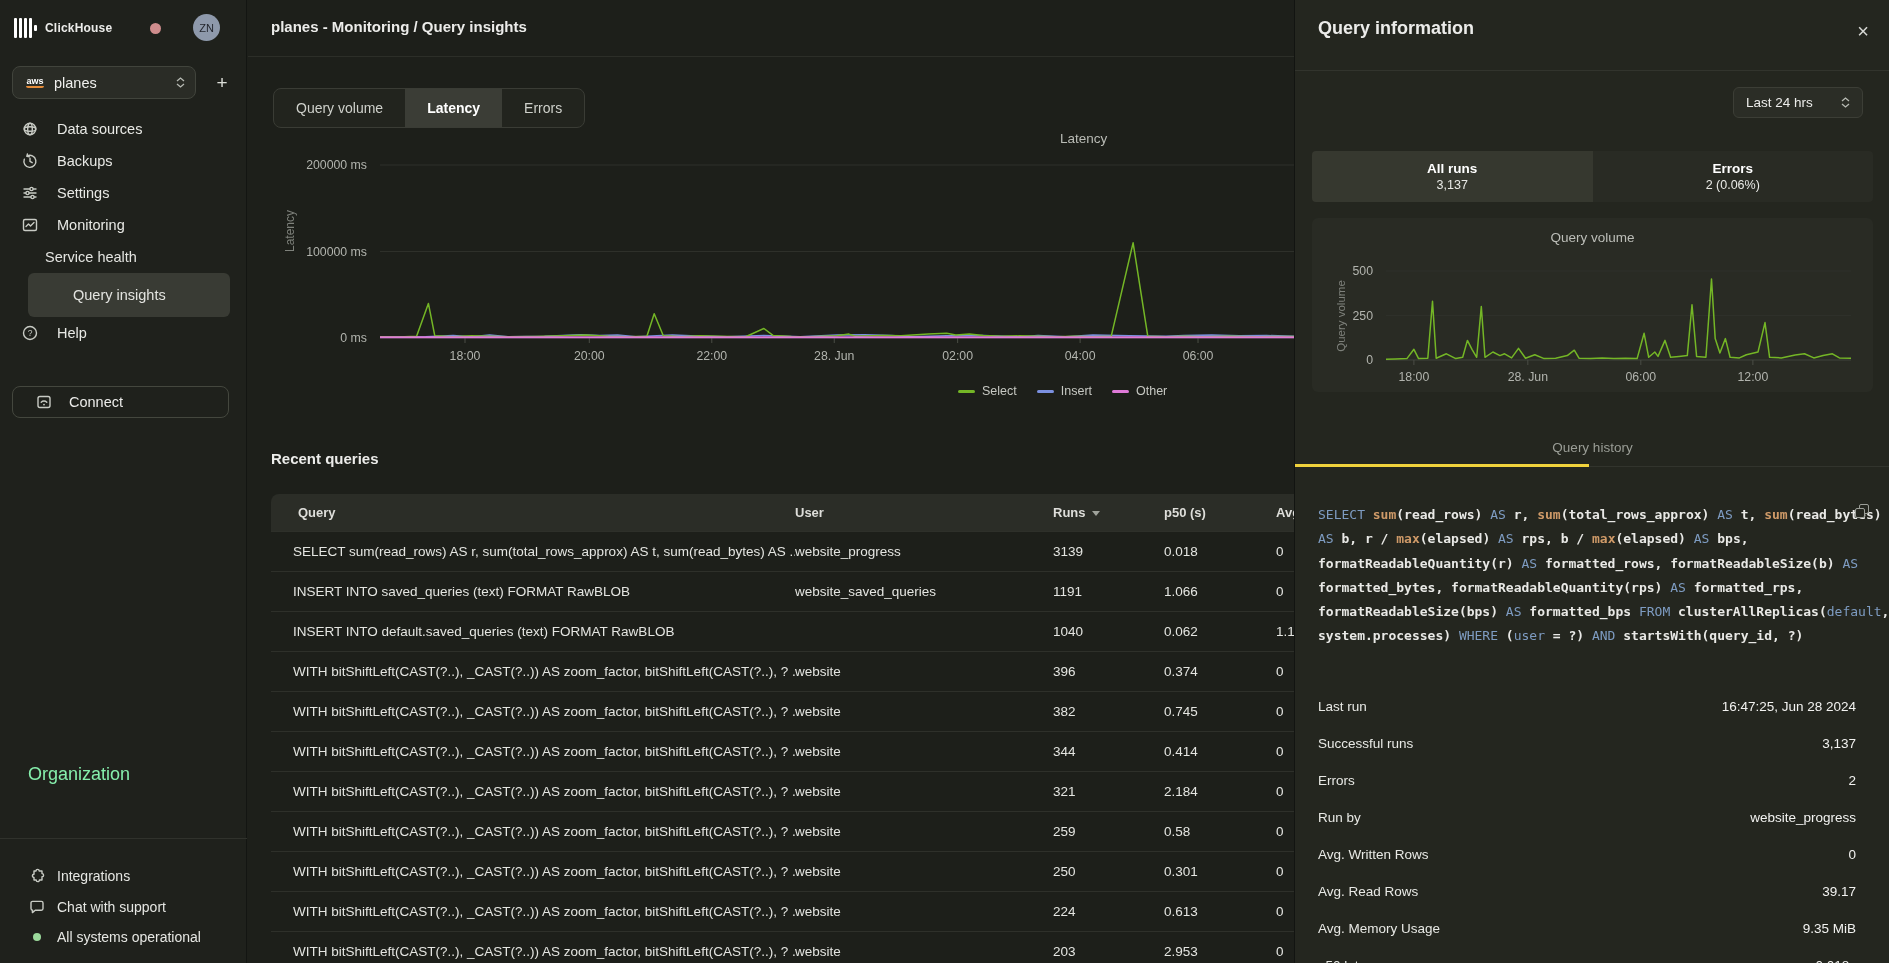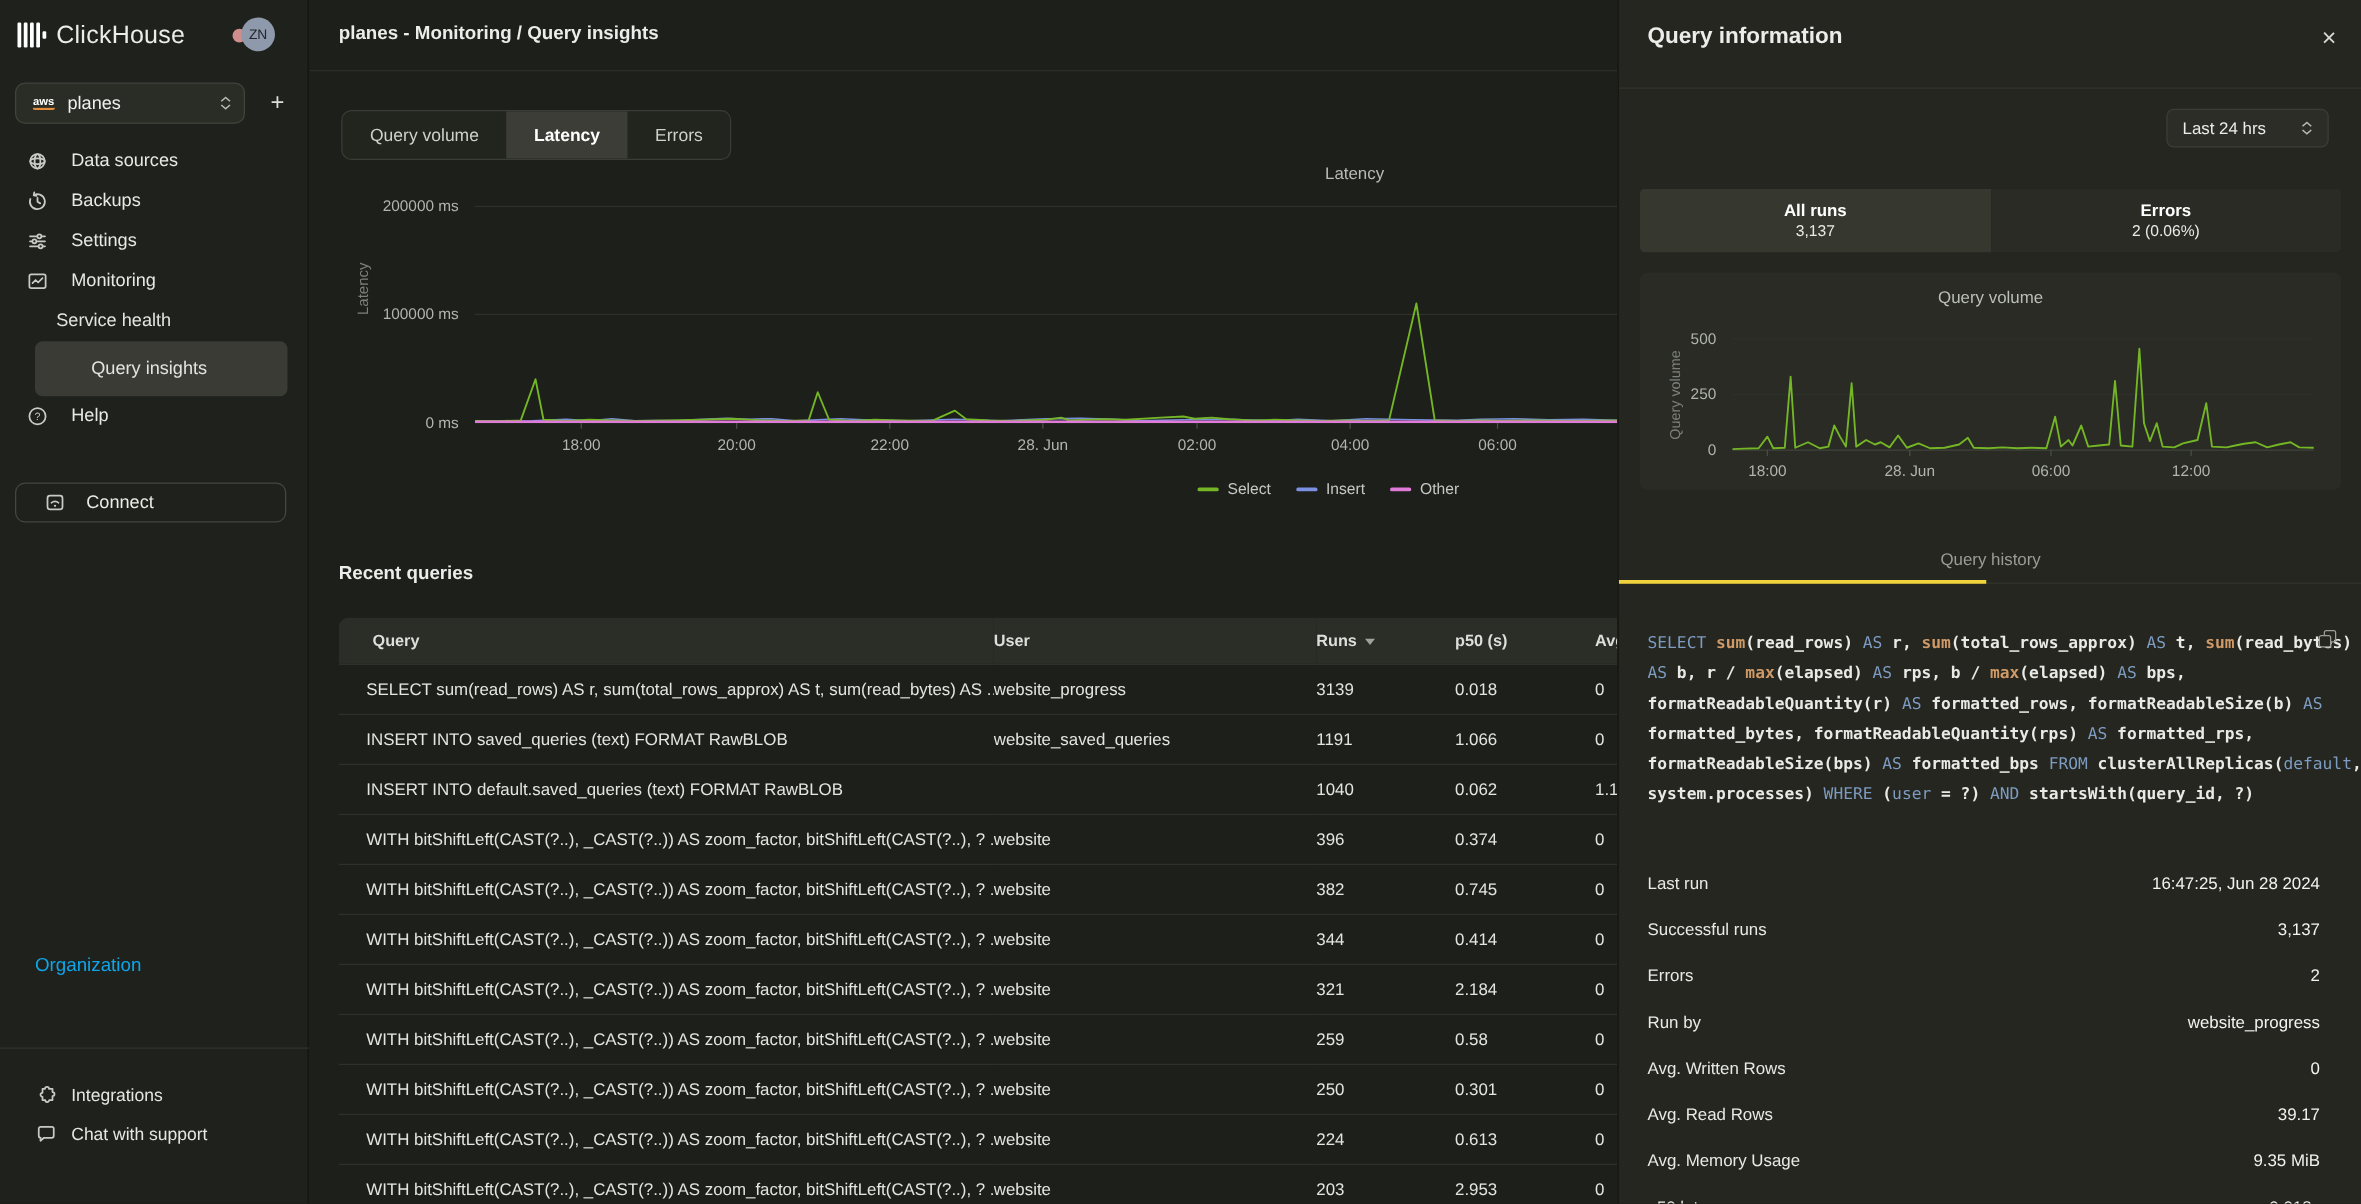--- a/index.html
+++ b/index.html
@@ -4,36 +4,36 @@
 <style>
 *{margin:0;padding:0;box-sizing:border-box}
 html,body{width:1889px;height:963px;overflow:hidden}
 body{background:#1d1f1a;color:#ececea;font-family:"Liberation Sans",sans-serif;position:relative;font-size:14px}
 
 .sidebar{position:absolute;left:0;top:0;width:247px;height:963px;background:#1f211c;border-right:1px solid #131512}
 .brand-row{position:absolute;left:14px;top:14px;width:220px;height:28px;display:flex;align-items:center}
 .logo{display:flex;align-items:center;gap:2px;height:20px}
 .logo i{display:block;width:3px;height:20px;background:#fff;border-radius:1px}
 .logo i.short{height:6px;align-self:center}
-.brand-name{font-size:20px;font-weight:400;margin-left:8px;letter-spacing:.2px}
+.brand-name{font-size:12px;font-weight:700;margin-left:8px;letter-spacing:.2px}
 .brand-dot{width:11px;height:11px;border-radius:50%;background:#cf8d8d;margin-left:38px}
 .avatar{position:absolute;right:14px;top:0;width:27px;height:27px;border-radius:50%;background:#8e99ab;color:#23262e;font-size:11px;font-weight:400;display:flex;align-items:center;justify-content:center}
 .svc-select{position:absolute;left:12px;top:66px;width:184px;height:33px;background:#2a2c26;border:1px solid #41443c;border-radius:8px;display:flex;align-items:center;padding:0 10px;cursor:pointer}
 .aws-mark{width:24px;font-size:9px;font-weight:700;color:#fff;line-height:8px;text-align:center}
 .aws-mark b{display:block;border-bottom:2px solid #e58c3a;border-radius:0 0 6px 6px;width:18px;margin:1px auto 0}
 .svc-name{margin-left:7px;font-size:14.5px;color:#f0f0ee;flex:1}
 .add-btn{position:absolute;left:210px;top:66px;width:24px;height:33px;display:flex;align-items:center;justify-content:center;font-size:19px;color:#dcded8;cursor:pointer}
 .nav{position:absolute;left:0;top:113px;width:247px}
 .nav-item{height:32px;display:flex;align-items:center;padding-left:21px;cursor:pointer;color:#e8e9e5;font-size:14.5px}
 .nav-item .ic{width:18px;height:18px;margin-right:18px;flex:none;display:flex}
 .nav-sub{height:32px;display:flex;align-items:center;padding-left:45px;font-size:14.5px;color:#e3e4e0;cursor:pointer}
 .nav-sub.active{background:#393b34;border-radius:6px;margin:0 17px 0 28px;height:44px}
 .connect-btn{position:absolute;left:12px;top:386px;width:217px;height:32px;border:1px solid #44473e;border-radius:8px;display:flex;align-items:center;padding-left:22px;cursor:pointer;font-size:14.5px}
 .connect-btn .ic{width:18px;height:18px;margin-right:16px;display:flex}
-.org-label{position:absolute;left:28px;top:764px;font-size:15px;color:#0ea5e9}
+.org-label{position:absolute;left:28px;top:764px;font-size:18px;color:#86efac}
 .org-row{position:absolute;left:0;top:789px;width:247px;height:31px;display:flex;align-items:center;padding-left:28px;cursor:pointer;font-size:14.5px}
 .org-row .ic{width:18px;height:18px;margin-right:11px;display:flex}
 .org-chev{position:absolute;left:200px;font-size:17px;color:#cfd1cb}
 .side-divider{position:absolute;left:0;top:838px;width:247px;border-top:1px solid #30322c}
 .foot-item{position:absolute;left:0;width:247px;height:31px;display:flex;align-items:center;padding-left:28px;cursor:pointer;font-size:14px;color:#e6e7e3}
 .foot-item .ic{width:18px;height:18px;margin-right:11px;display:flex;align-items:center;justify-content:center}
 .status-dot{width:8px;height:8px;border-radius:50%;background:#9bd99b}
 
 .main{position:absolute;left:248px;top:0;width:1046px;height:963px;overflow:hidden}
 .crumb{position:absolute;left:23px;top:18px;font-size:15px;font-weight:700}
@@ -204,20 +204,26 @@
     <span>Integrations</span>
   </div>
   <div class="foot-item" style="top:891px">
     <span class="ic">
         <svg width="18" height="18" viewBox="0 0 18 18">
           <path d="M3 5 a1.6 1.6 0 0 1 1.6-1.6 h8.8 A1.6 1.6 0 0 1 15 5 v5.6 a1.6 1.6 0 0 1 -1.6 1.6 H7.2 L4.4 14.6 v-2.4 H4.6 A1.6 1.6 0 0 1 3 10.6 z"></path>
         </svg>
       </span>
     <span>Chat with support</span>
   </div>
+  <div class="foot-item" style="top:921px">
+    <span class="ic">
+        <span class="status-dot"></span>
+      </span>
+    <span>All systems operational</span>
+  </div>
 </aside>
 
 <main class="main">
   <h1 class="crumb">planes - Monitoring / Query insights</h1>
   <div class="main-hr"></div>
 
   <div class="tabset">
     <div class="tab">Query volume</div>
     <div class="tab active">Latency</div>
     <div class="tab">Errors</div>

